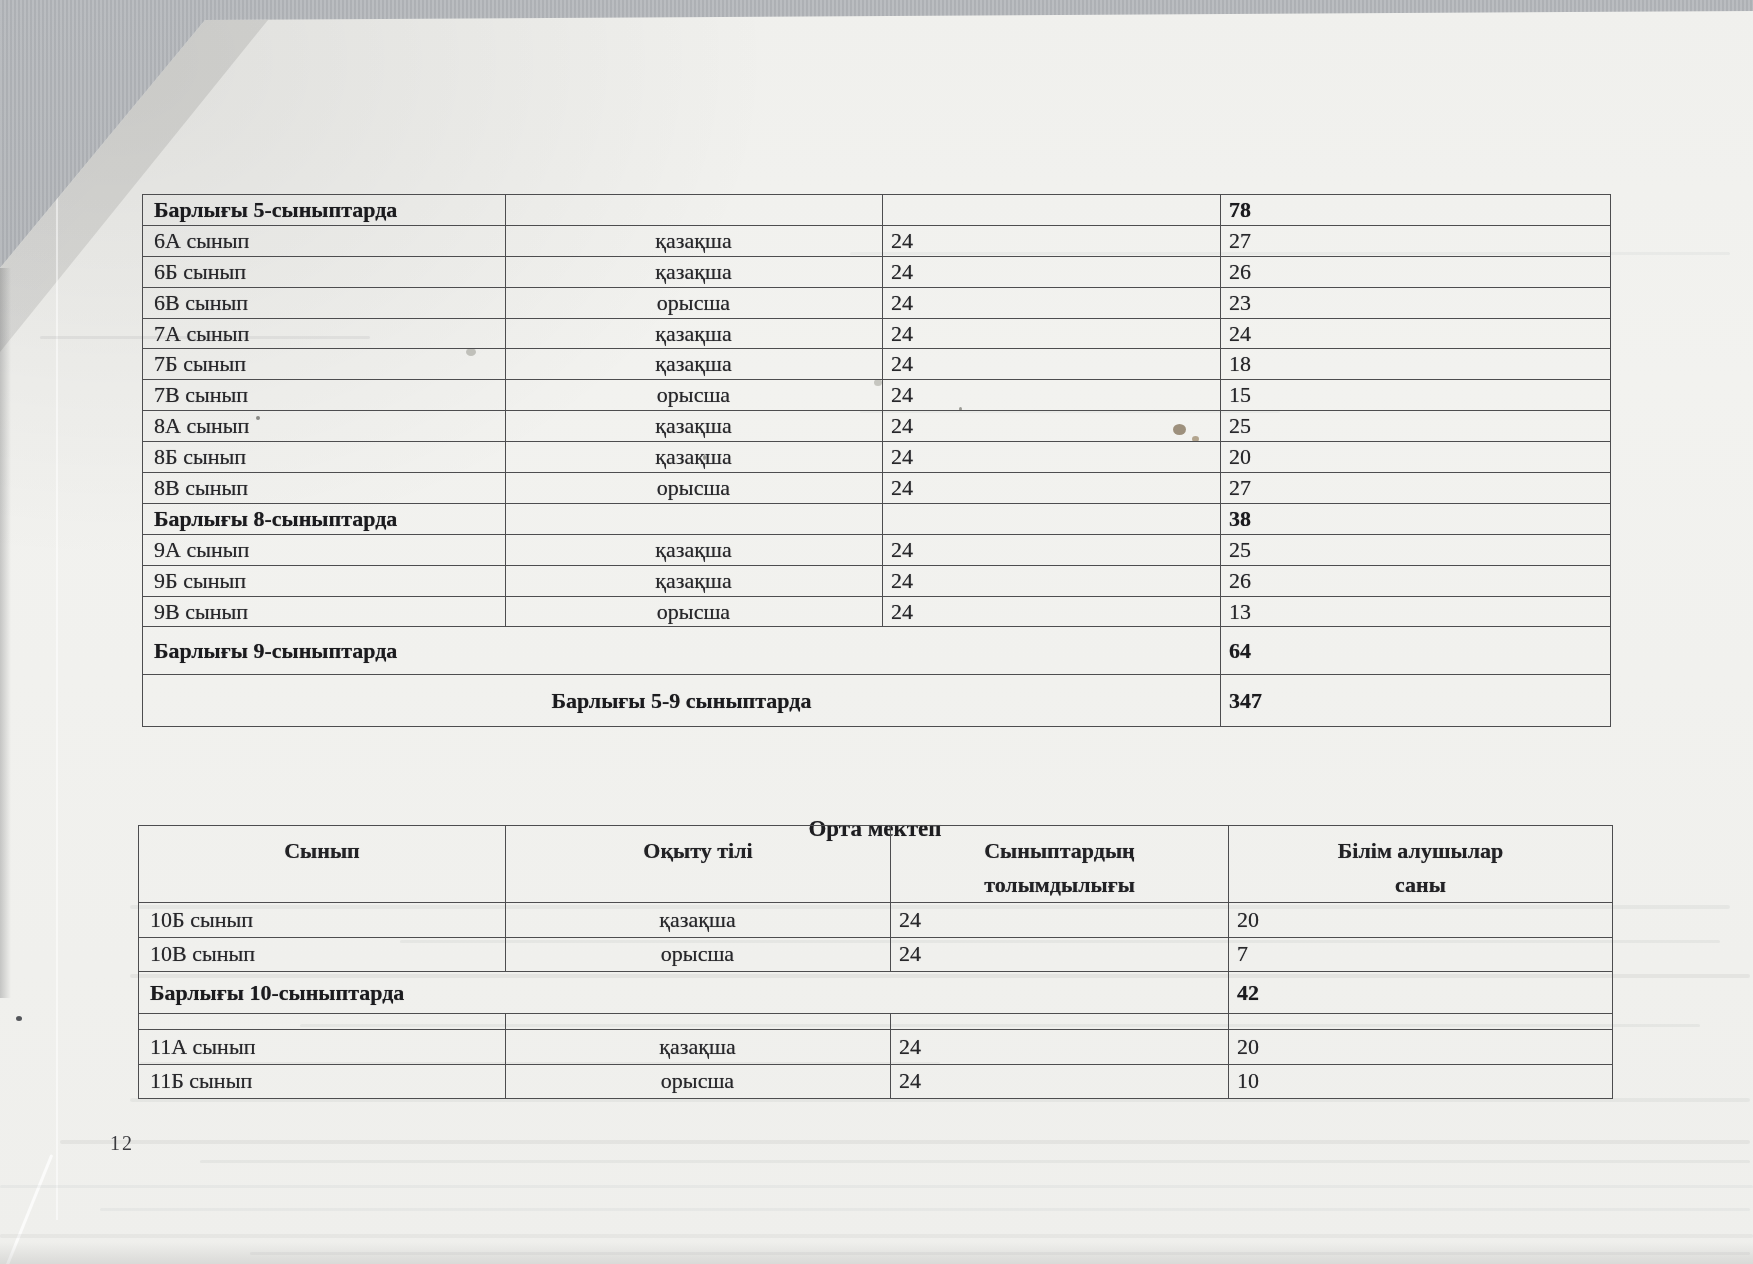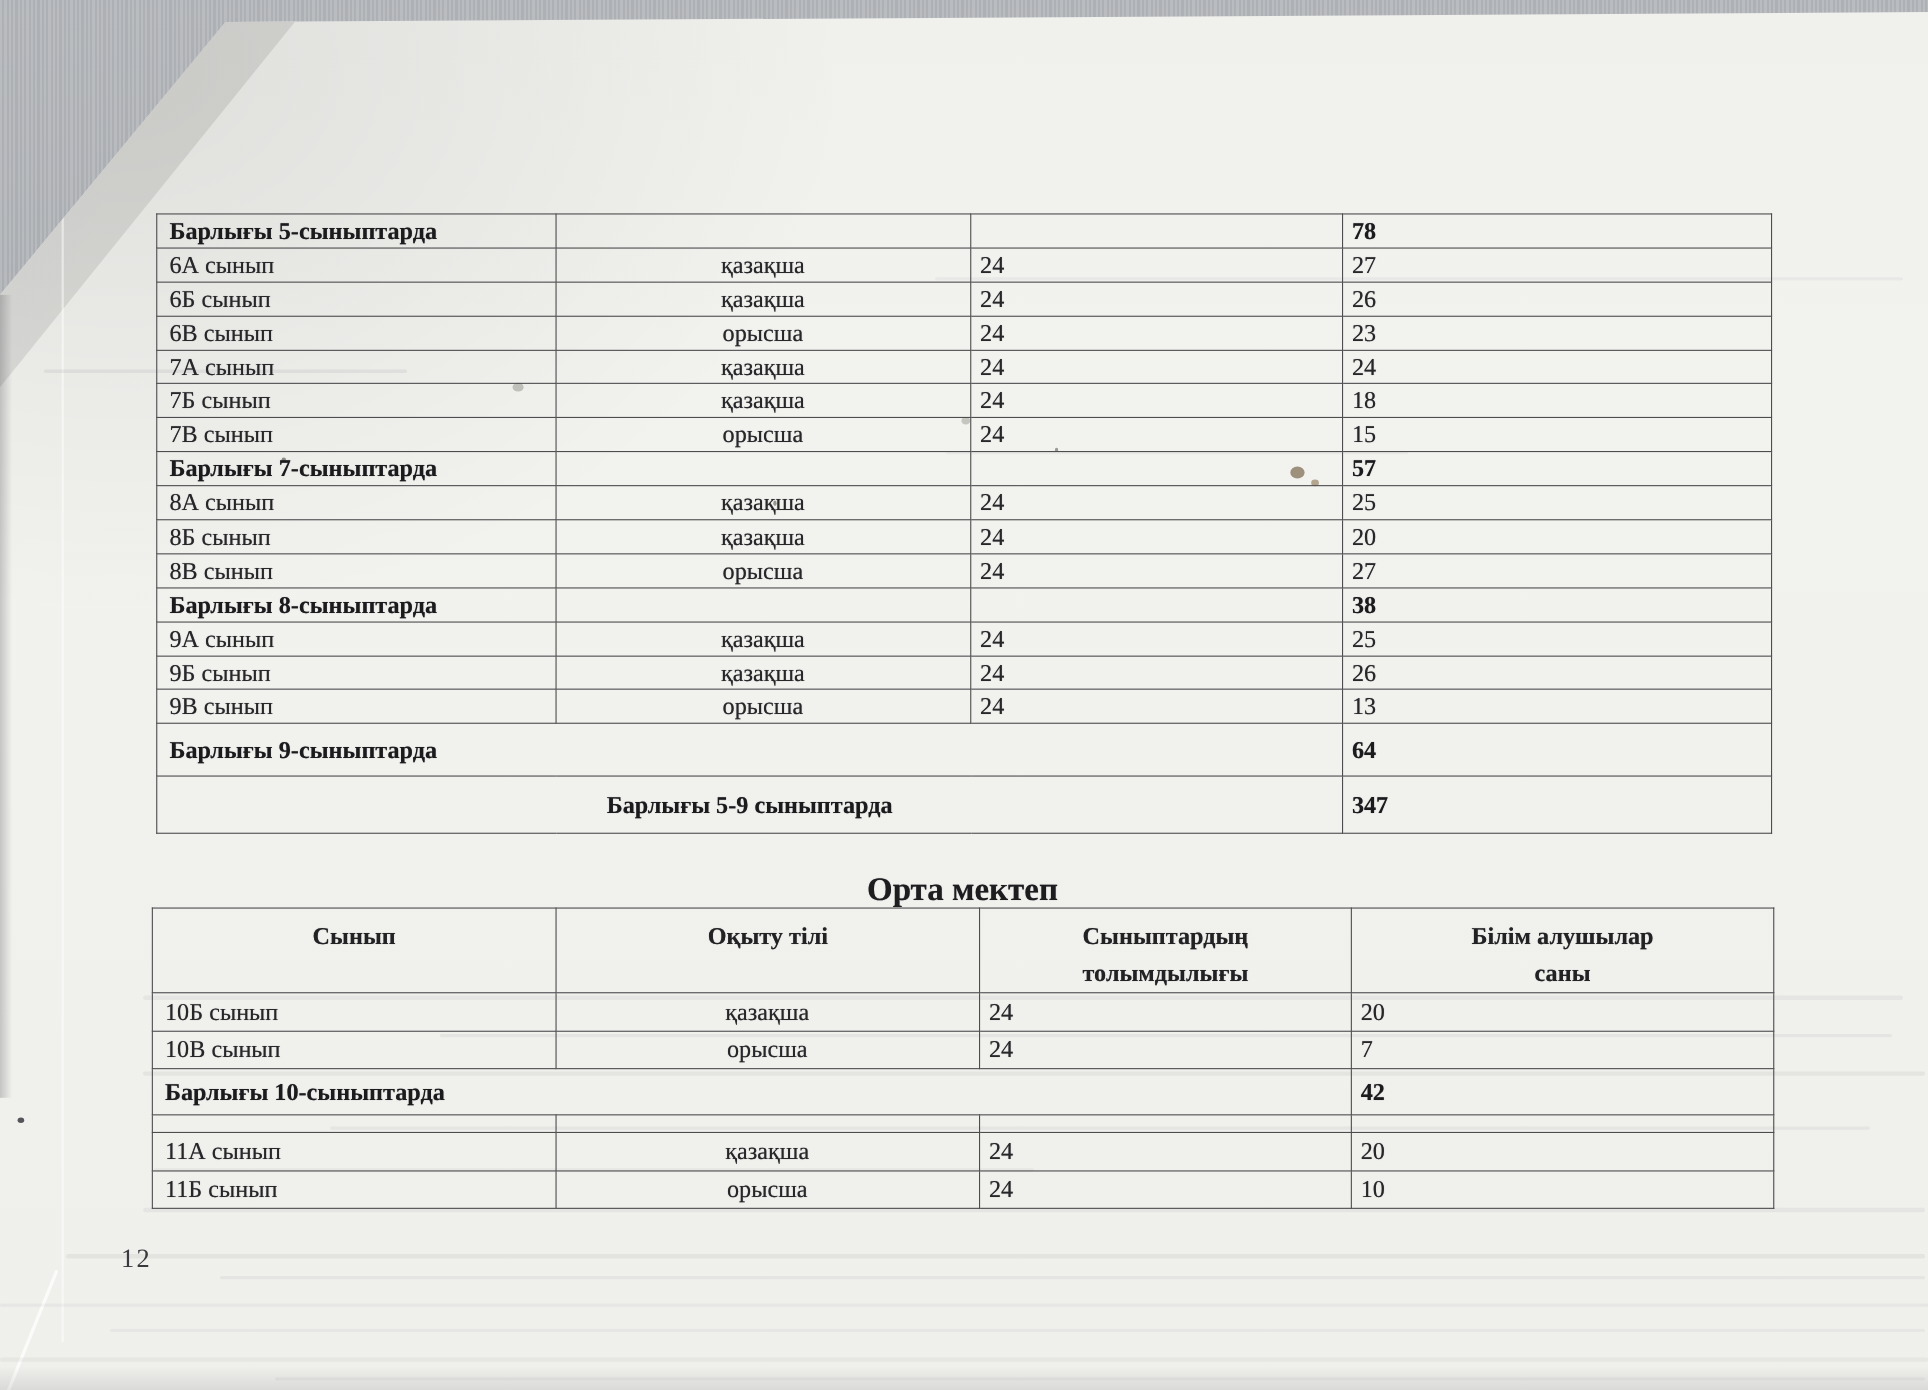--- a/index.html
+++ b/index.html
@@ -66,27 +66,27 @@
   .c-label{text-align:left;padding-left:11px;}
   .c-lang{text-align:center;padding-left:7px;}
   .c-num{text-align:left;}
   tr.total td, tr.footer td{font-weight:bold;color:#1b1b1e;}
   .c-center{text-align:center;}
   #table2 th{
     font-weight:bold;text-align:center;vertical-align:top;
     padding-top:8px;line-height:34px;color:#222225;
   }
   .heading{
-    position:absolute;left:138px;top:792px;width:1474px;height:30px;
-    text-align:center;font-weight:bold;font-size:30px;color:#1d1d20;
+    position:absolute;left:138px;top:816px;width:1474px;height:30px;
+    text-align:center;font-weight:bold;font-size:23px;color:#1d1d20;
     text-shadow:0 0 .7px rgba(70,70,75,.75);
   }
   .pagenum{
     position:absolute;left:110px;top:1132px;
-    font-size:24px;color:#3a3a3e;letter-spacing:2px;
+    font-size:20px;color:#3a3a3e;letter-spacing:2px;
   }
 </style>
 </head>
 <body>
 
 <div class="stage">
   <div class="scanner-bg"></div>
 
   <div class="paper">
     <div class="corner-shade"></div>
@@ -163,26 +163,20 @@
             <td class="c-lang">қазақша</td>
             <td class="c-num">24</td>
             <td class="c-num">18</td>
           </tr>
           <tr>
             <td class="c-label">7В сынып</td>
             <td class="c-lang">орысша</td>
             <td class="c-num">24</td>
             <td class="c-num">15</td>
           </tr>
-          <tr class="total">
-            <td class="c-label">Барлығы 7-сыныптарда</td>
-            <td class="c-lang"></td>
-            <td class="c-num"></td>
-            <td class="c-num">57</td>
-          </tr>
           <tr>
             <td class="c-label">8А сынып</td>
             <td class="c-lang">қазақша</td>
             <td class="c-num">24</td>
             <td class="c-num">25</td>
           </tr>
           <tr>
             <td class="c-label">8Б сынып</td>
             <td class="c-lang">қазақша</td>
             <td class="c-num">24</td>

